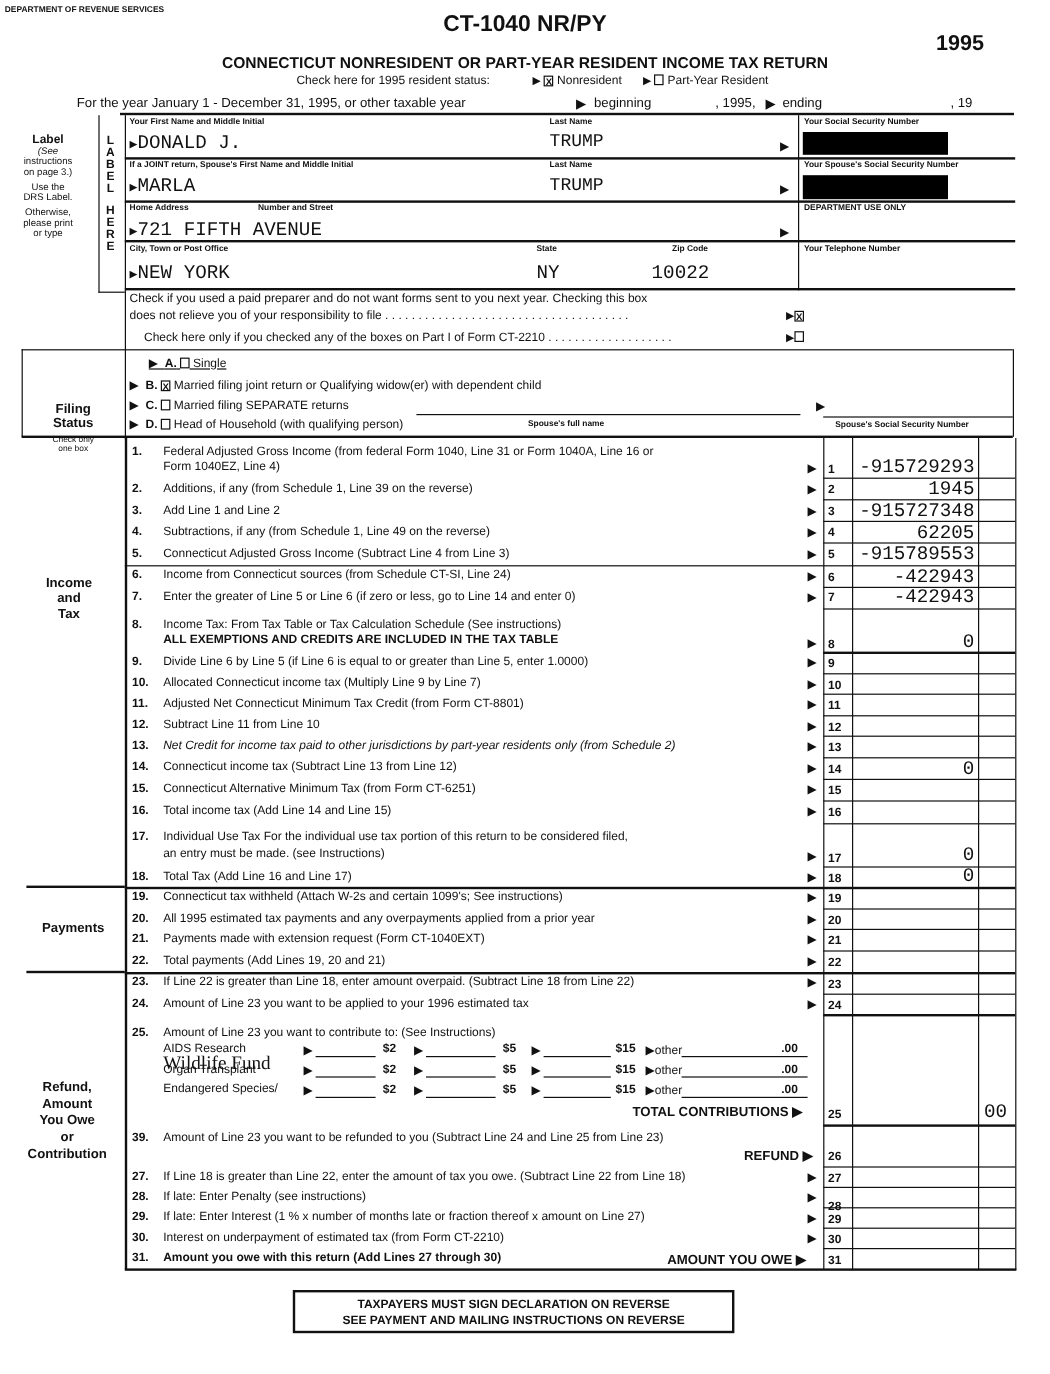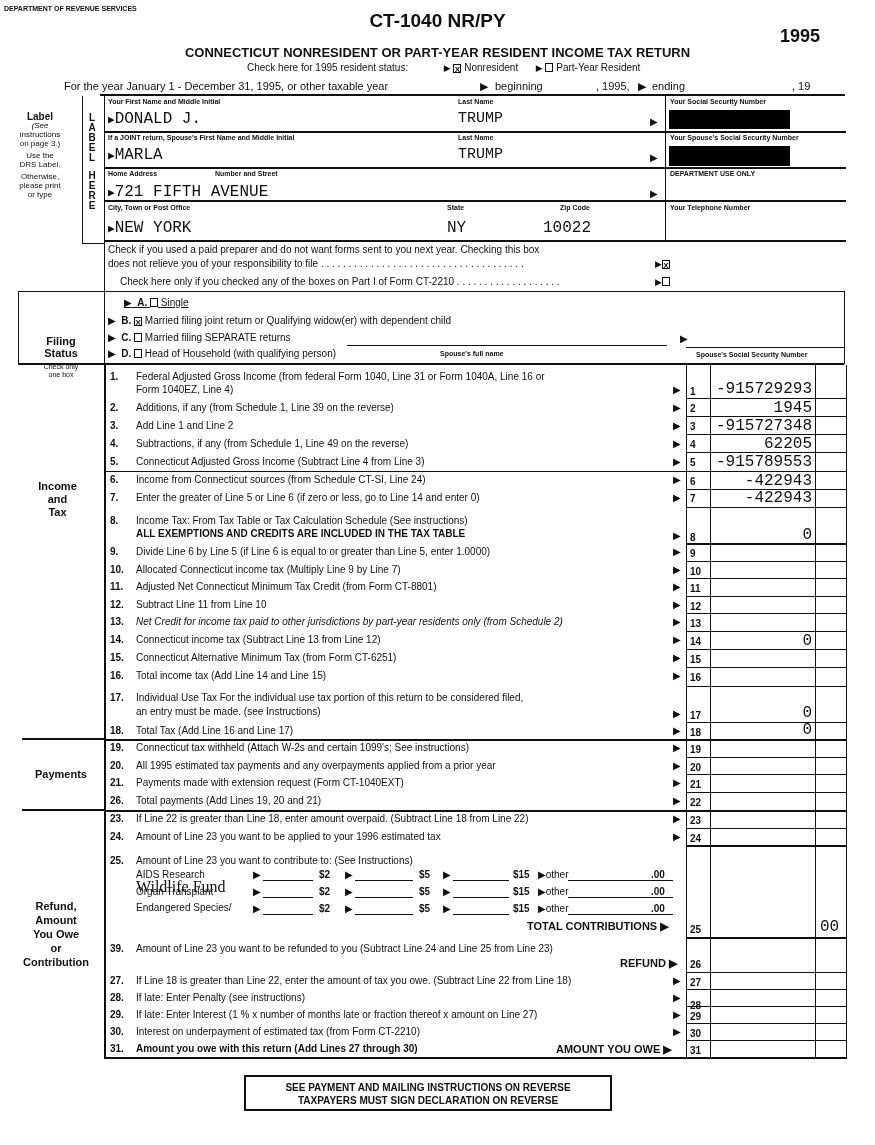--- a/index.html
+++ b/index.html
@@ -367,21 +367,21 @@
 <div class="linerow" style="top:777px;">
     <span class="num">21.</span>
     <span class="txt">Payments made with extension request (Form CT-1040EXT)</span>
   </div>
 <div class="row-arrow" style="top:777px;">▶</div>
 <div class="box-no" style="top:779px;">21</div>
 <div class="box-val" style="top:775px;"></div>
 <div class="hl" style="left:686px;top:792px;width:160px;"></div>
 
 <div class="linerow" style="top:795px;">
-    <span class="num">26.</span>
+    <span class="num">22.</span>
     <span class="txt">Total payments (Add Lines 19, 20 and 21)</span>
   </div>
 <div class="row-arrow" style="top:795px;">▶</div>
 <div class="box-no" style="top:797px;">22</div>
 <div class="box-val" style="top:793px;"></div>
 <div class="hl" style="left:104px;top:810px;width:742px;height:2px;"></div>
 
 <div class="linerow" style="top:813px;">
     <span class="num">23.</span>
     <span class="txt">If Line 22 is greater than Line 18, enter amount overpaid. (Subtract Line 18 from Line 22)</span>
@@ -505,15 +505,15 @@
 
 <div class="linerow b" style="top:1043px;">
     <span class="num">31.</span>
     <span class="txt">Amount you owe with this return (Add Lines 27 through 30)</span>
   </div>
 <div class="abs b" style="left:556px;top:1043px;font-size:11px;white-space:nowrap;"><span>AMOUNT YOU OWE</span> ▶</div>
 <div class="box-no" style="top:1045px;">31</div>
 <div class="box-val" style="top:1041px;"></div>
 
 <div class="abs" style="left:244px;top:1075px;width:368px;height:36px;border:2px solid #111;box-sizing:border-box;text-align:center;font-weight:bold;font-size:10px;line-height:13px;padding-top:4px;">
+  <div>TAXPAYERS MUST SIGN DECLARATION ON REVERSE</div>
   <div>SEE PAYMENT AND MAILING INSTRUCTIONS ON REVERSE</div>
-  <div>TAXPAYERS MUST SIGN DECLARATION ON REVERSE</div>
 </div>
 
 </body></html>

